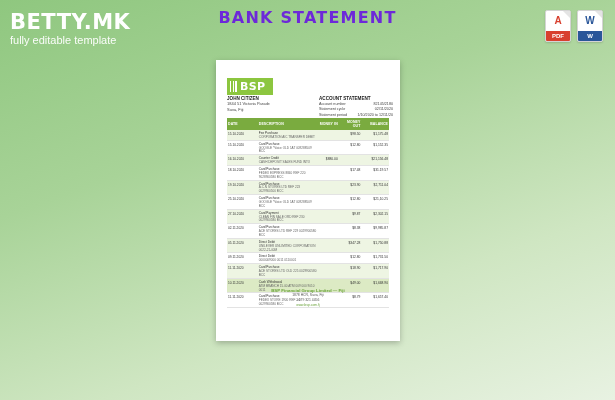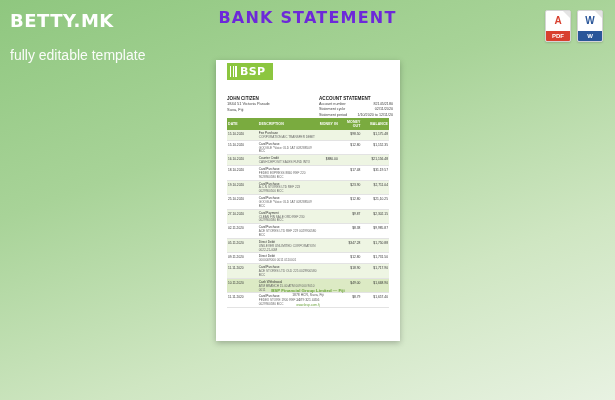--- a/index.html
+++ b/index.html
@@ -6,25 +6,25 @@
   body{
     width:615px;height:400px;overflow:hidden;
     font-family:"Liberation Sans", sans-serif;
     background:linear-gradient(160deg,#8fc77f 0%,#a8d398 35%,#cfe6c2 70%,#e8f2e2 100%);
     position:relative;
   }
   .brand{
     position:absolute;left:10px;top:10px;
   }
   .brand-title{
-    font-size:18px;font-weight:bold;color:#ffffff;letter-spacing:.5px;
+    font-size:21px;font-weight:bold;color:#ffffff;letter-spacing:.5px;
     font-family:"DejaVu Sans", sans-serif;
   }
   .brand-sub{
-    margin-top:16px;font-size:14px;color:#ffffff;opacity:.95;
+    margin-top:0;font-size:11px;color:#ffffff;opacity:.95;
   }
   .page-heading{
     position:absolute;left:0;right:0;top:8px;text-align:center;
     font-size:16px;font-weight:bold;color:#6d28d9;letter-spacing:1.2px;
     font-family:"DejaVu Sans", sans-serif;
   }
   .badges{
     position:absolute;right:12px;top:10px;display:flex;gap:6px;
   }
   .badge{
@@ -48,21 +48,21 @@
   .badge.pdf .glyph{color:#d8402f;}
   .badge.word .glyph{color:#2a5699;}
 
   
   .sheet{
     position:absolute;left:216px;top:60px;width:184px;height:281px;
     background:#ffffff;box-shadow:0 2px 6px rgba(0,0,0,.25);
     overflow:hidden;
   }
   .logo{
-    position:absolute;left:11px;top:3px;width:46px;height:17px;
+    position:absolute;left:11px;top:18px;width:46px;height:17px;
     background:#8cc63f;display:flex;align-items:center;
   }
   .logo .bars{
     width:8px;height:11px;margin-left:3px;
     background:repeating-linear-gradient(to right,#fff 0 1.3px,transparent 1.3px 2.6px);
   }
   .logo .txt{
     color:#ffffff;font-weight:bold;font-size:11px;letter-spacing:.3px;margin-left:2px;
     font-family:"DejaVu Sans", sans-serif;
   }

